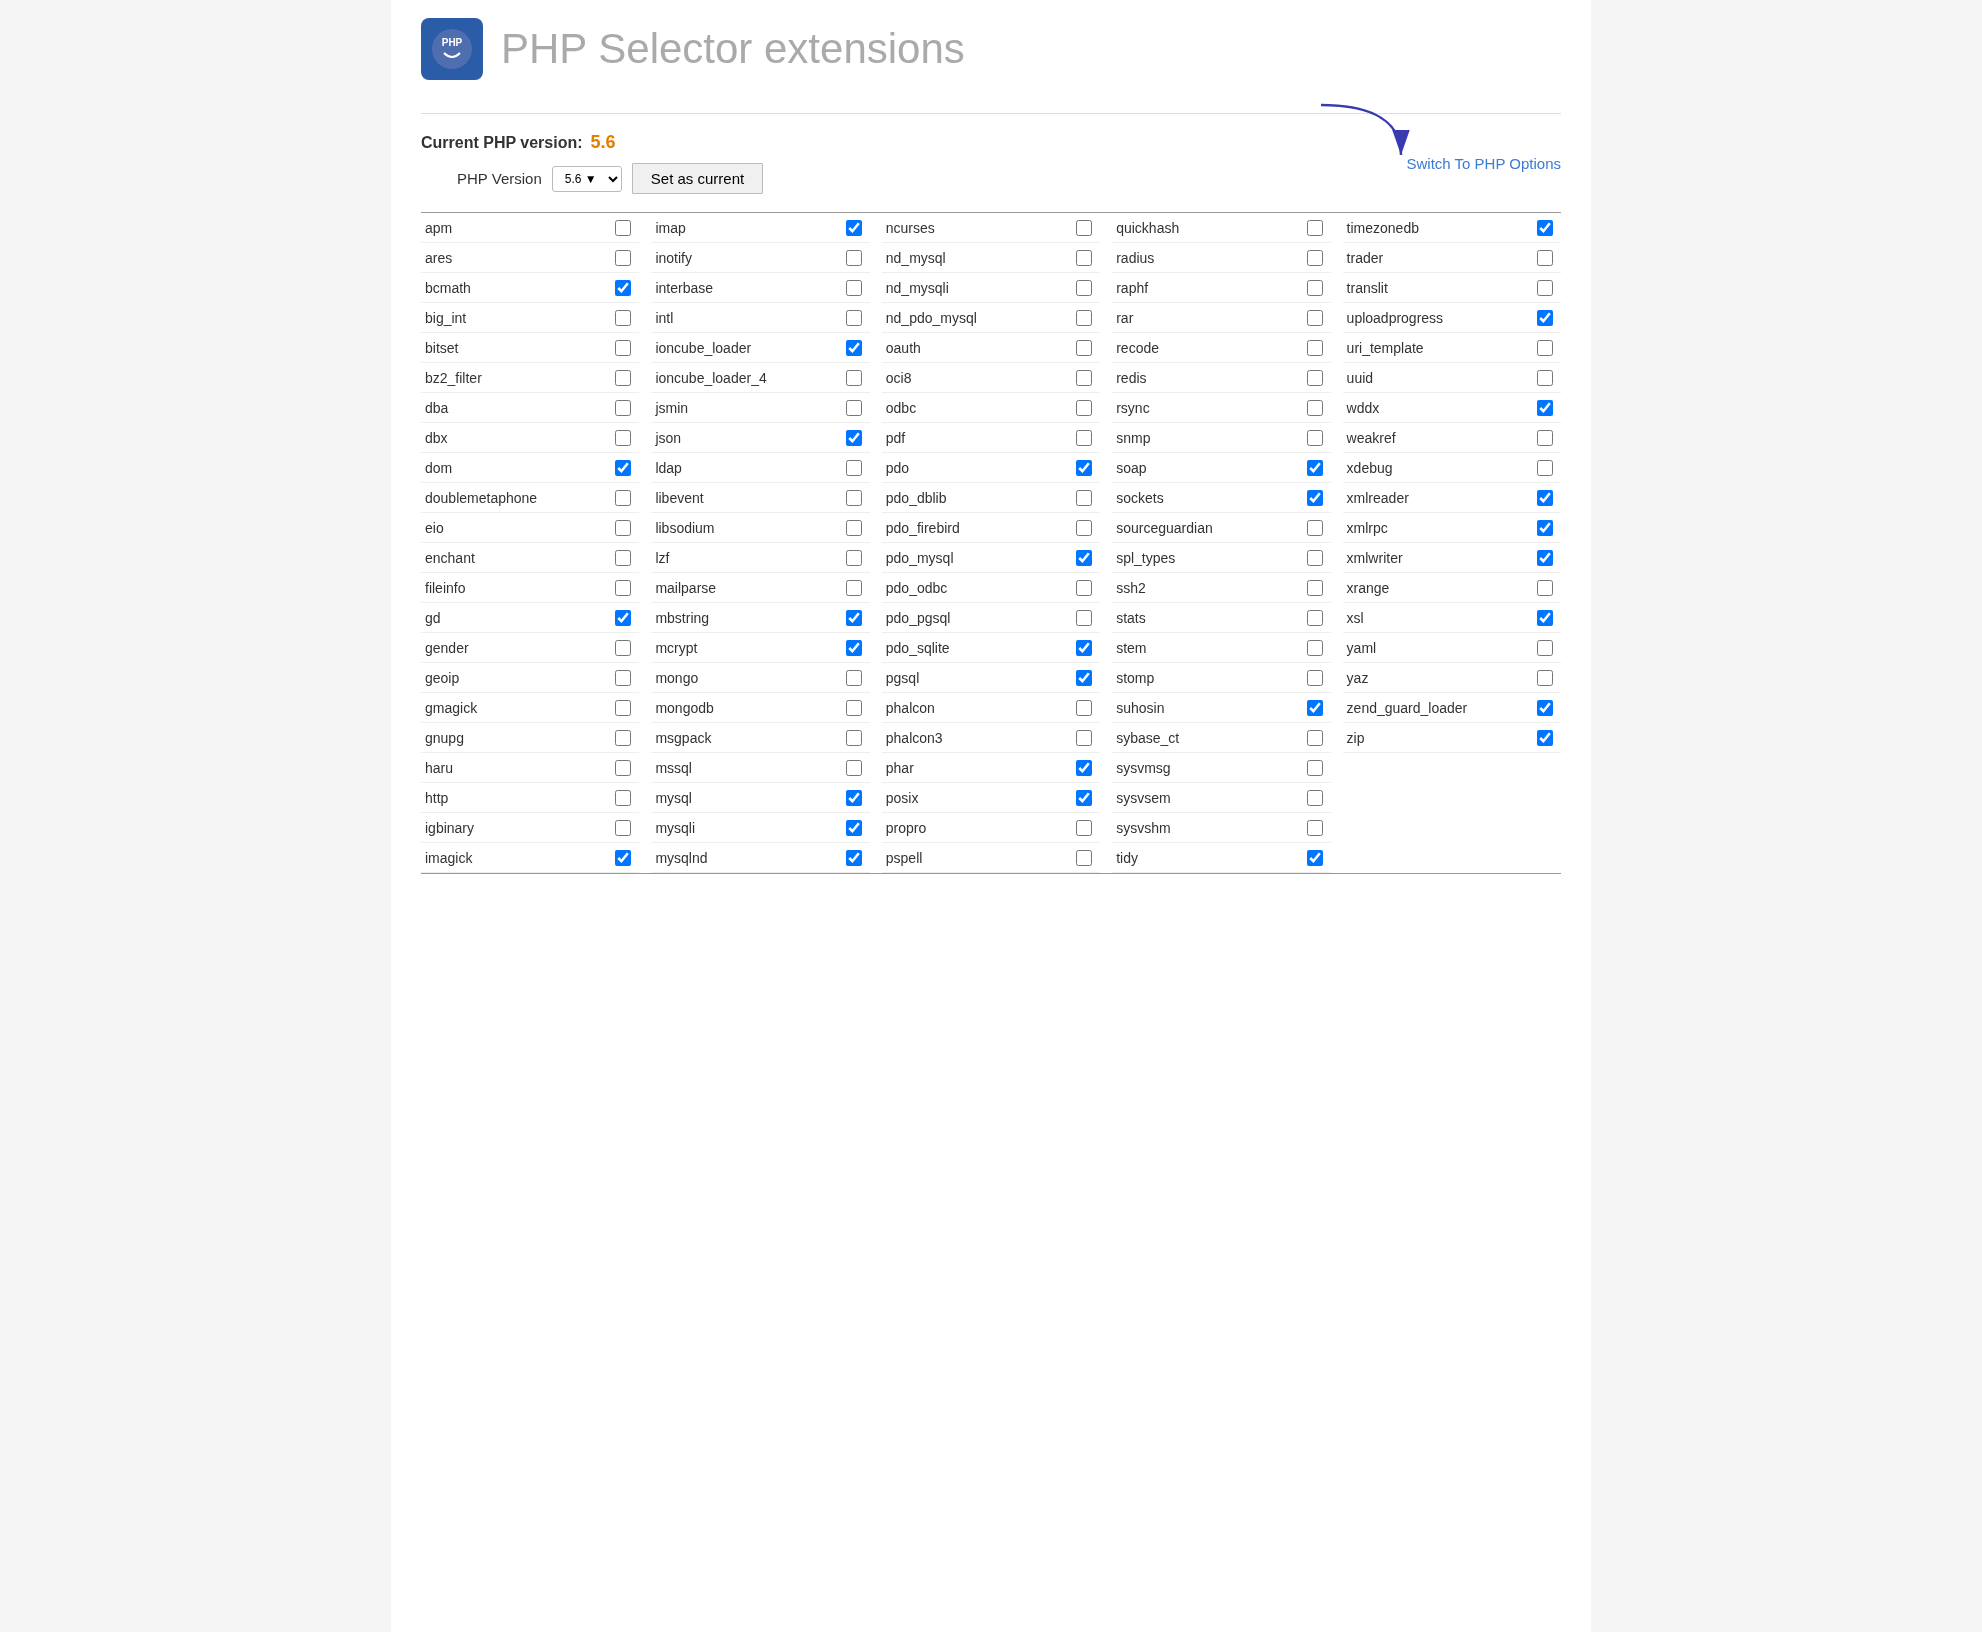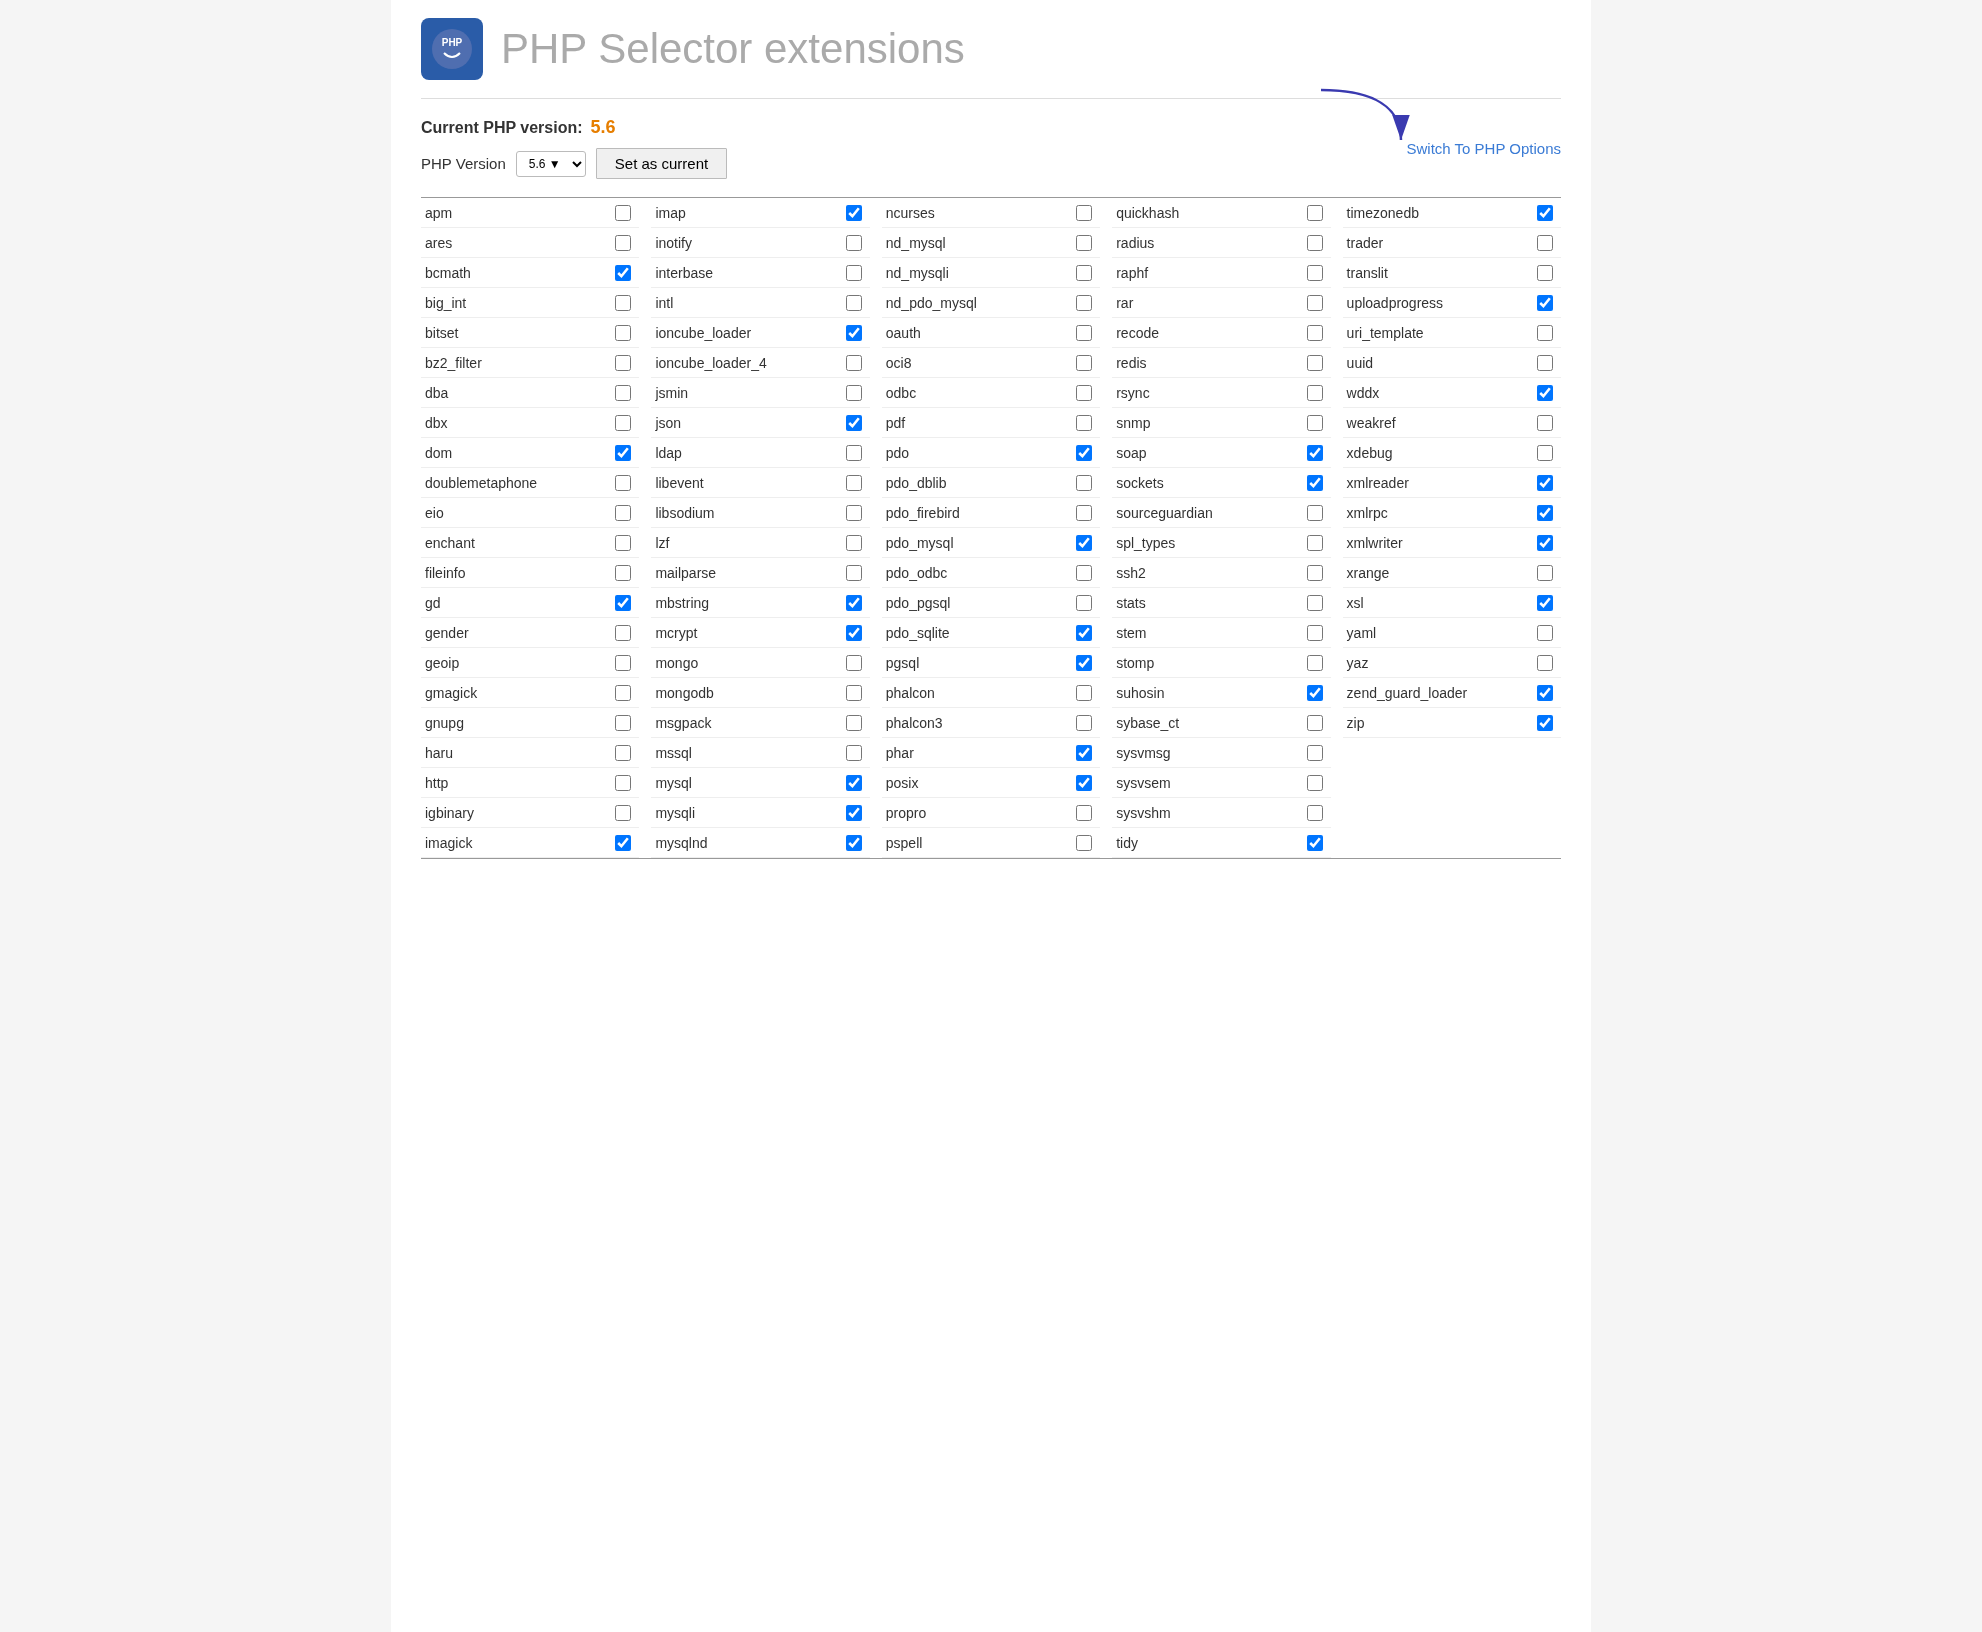--- a/index.html
+++ b/index.html
@@ -12,21 +12,21 @@
     .page-wrapper {
       background: #fff;
       max-width: 1200px;
       margin: 0 auto;
       padding: 0 30px 30px 30px;
       min-height: 100vh;
     }
     .header {
       display: flex;
       align-items: center;
-      padding: 18px 0 18px 0;
+      padding: 18px 0 33px 0;
       border-bottom: 1px solid #ddd;
       margin-bottom: 18px;
     }
     .logo {
       width: 62px;
       height: 62px;
       background: #2a5ca8;
       border-radius: 8px;
       display: flex;
       align-items: center;
@@ -68,20 +68,21 @@
       font-size: 18px;
     }
     .version-select-row {
       display: flex;
       align-items: center;
       gap: 10px;
       font-size: 15px;
     }
     .version-label {
       color: #333;
+      margin-left: 36px;
     }
     .version-select {
       border: 1px solid #bbb;
       background: #fff;
       padding: 4px 8px;
       font-size: 12px;
       border-radius: 3px;
       cursor: pointer;
     }
     .set-current-btn {

